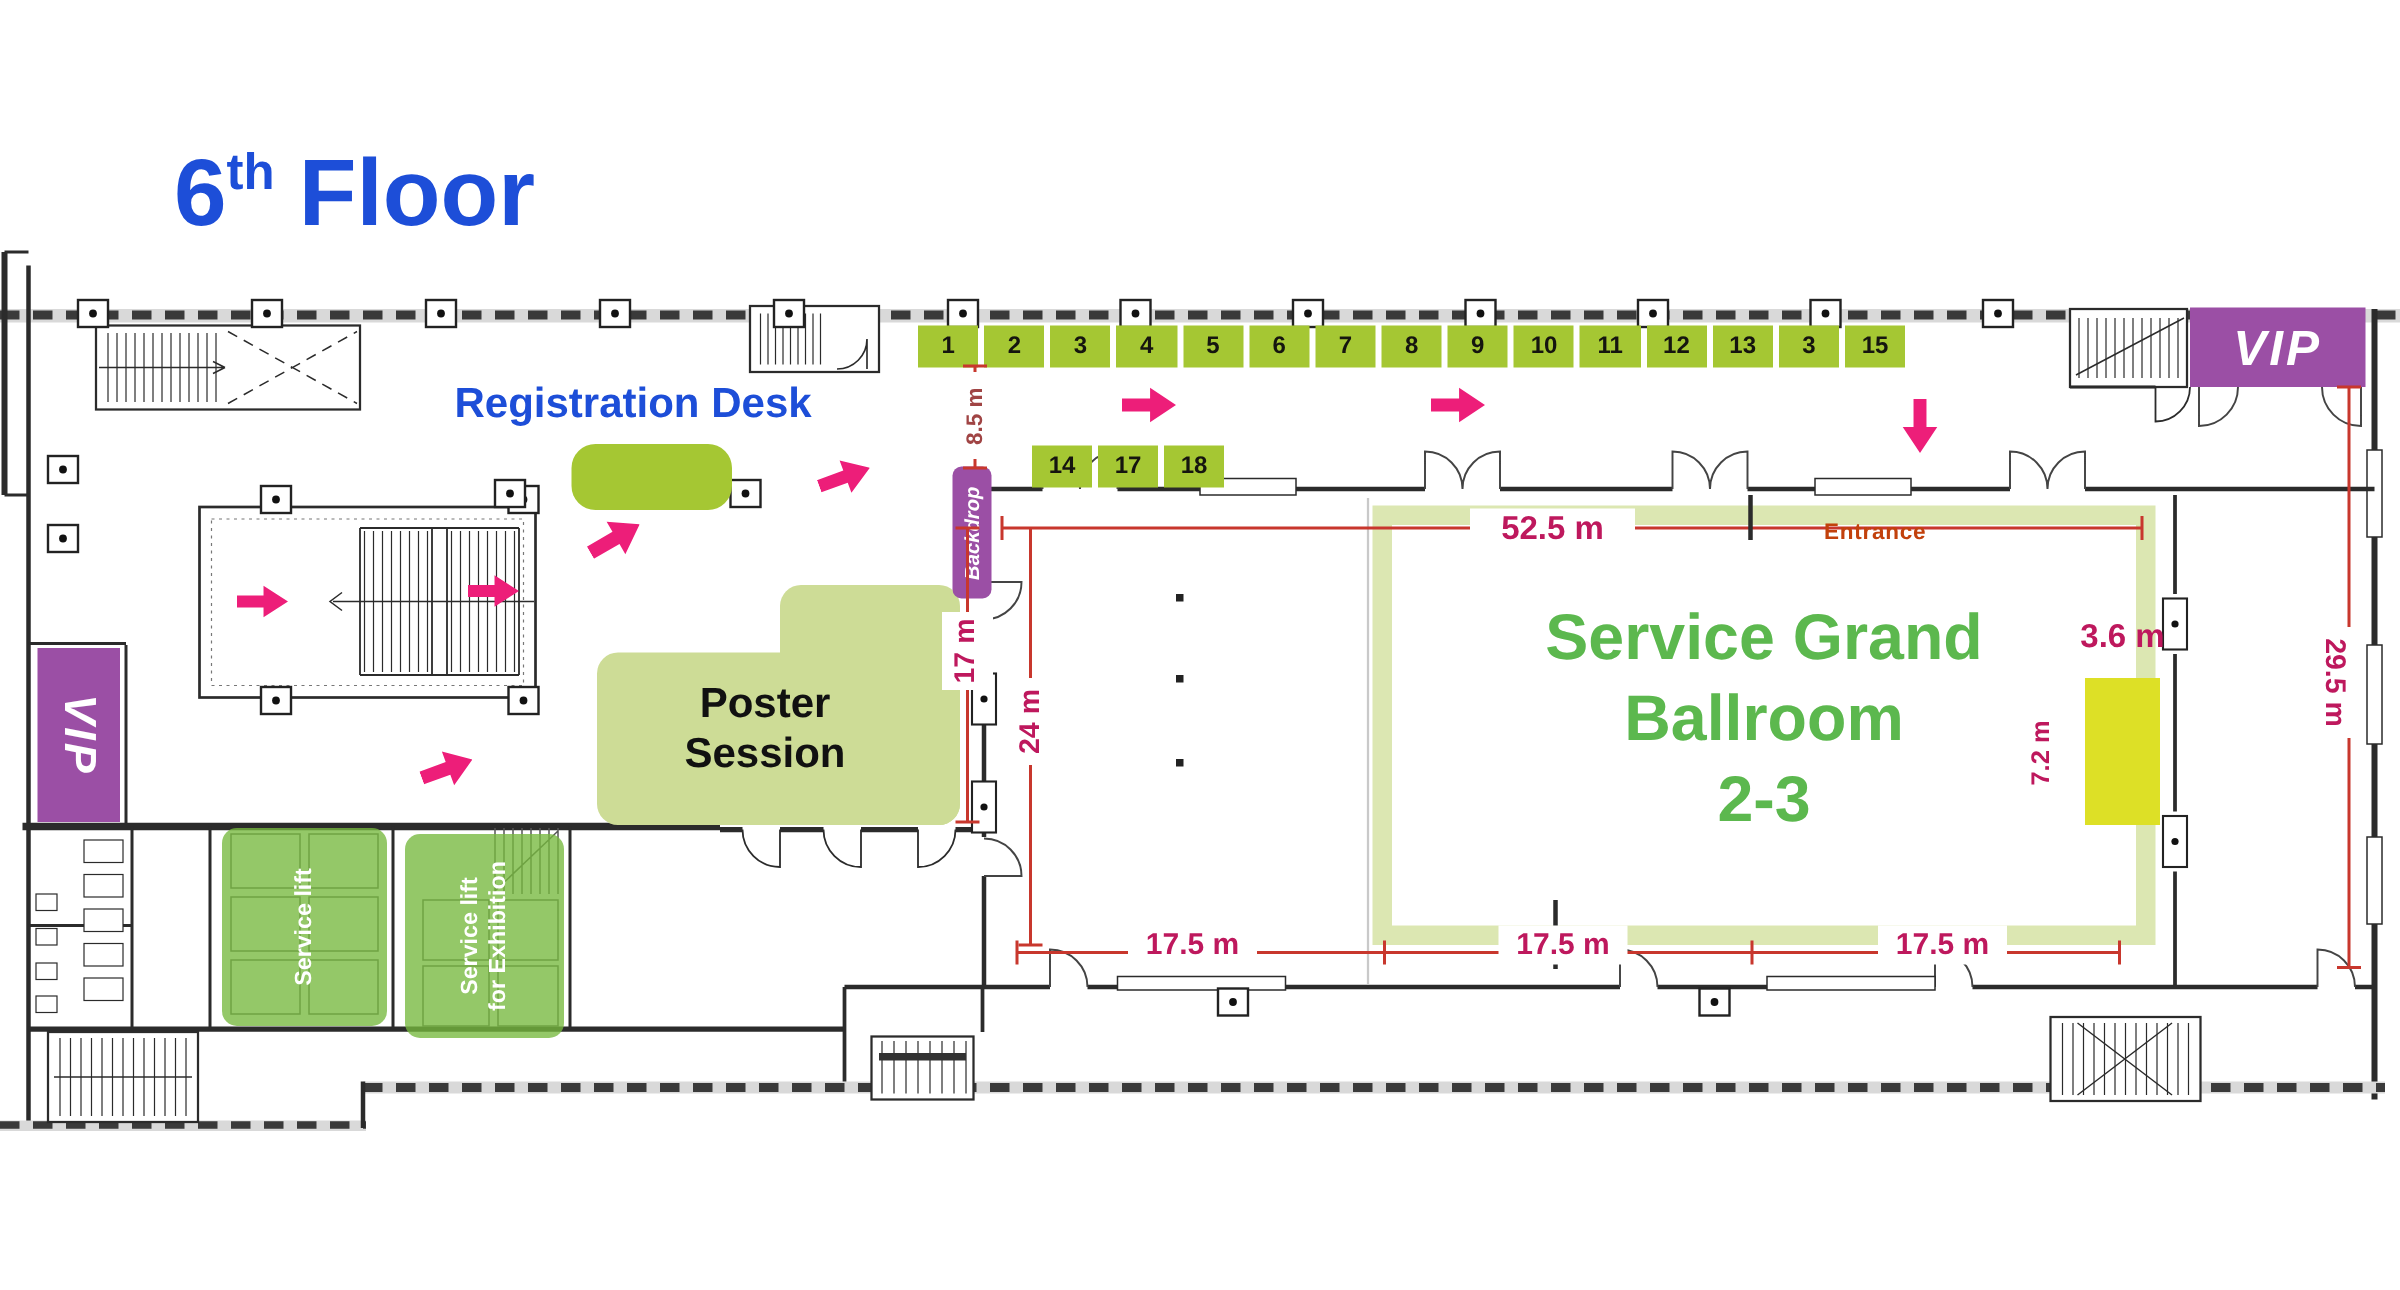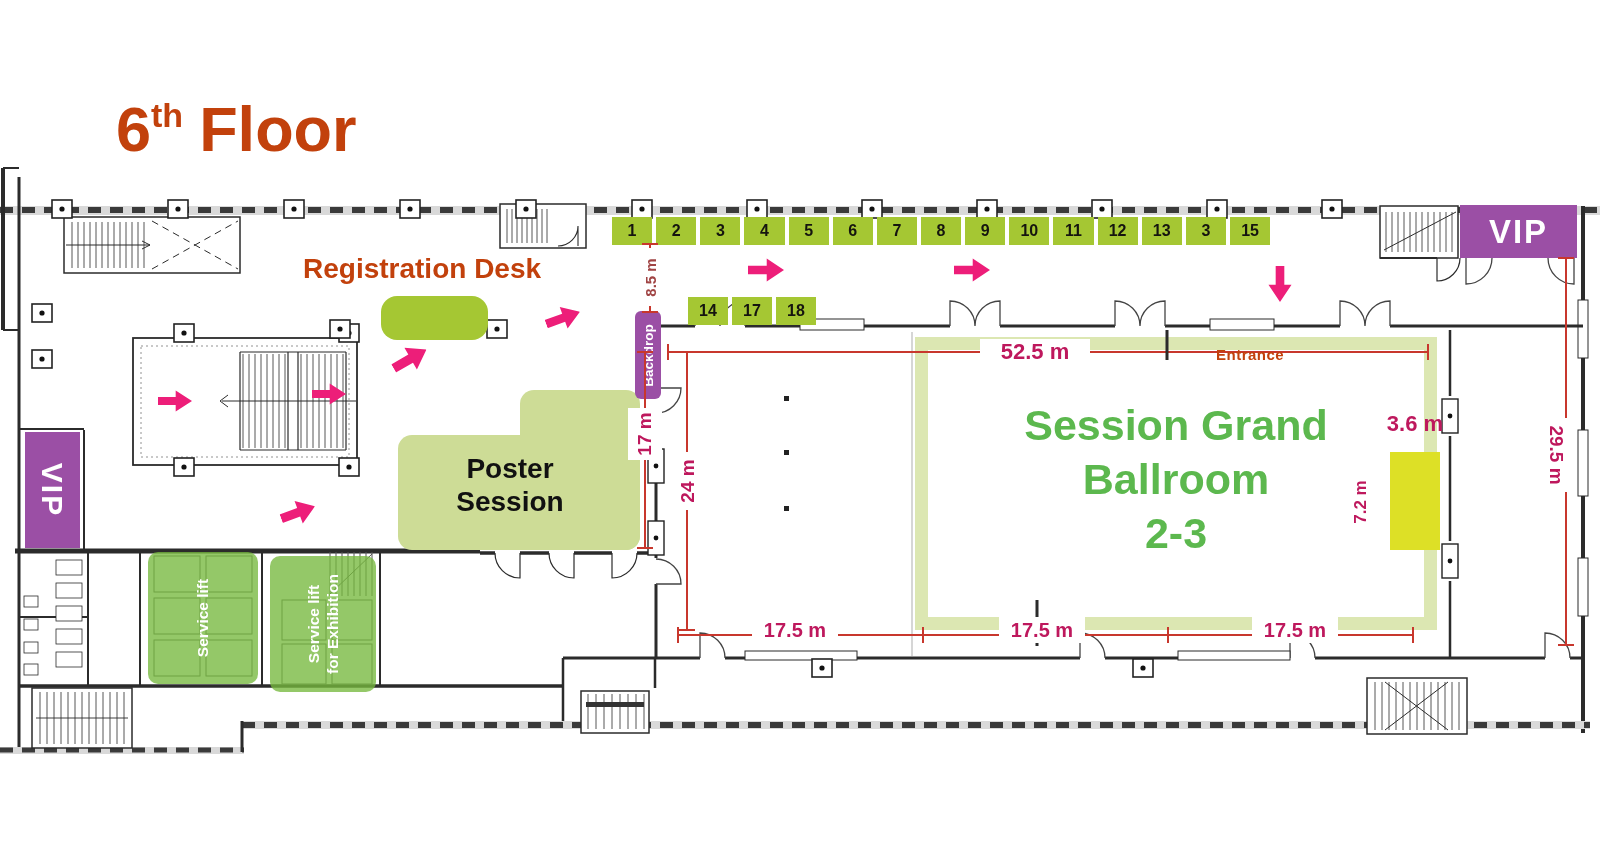--- a/index.html
+++ b/index.html
@@ -1,25 +1,25 @@
 <!DOCTYPE html>
 <html><head>
 <meta charset="utf-8">
 <style>
   html,body{margin:0;padding:0;background:#fff;}
   #canvas{position:relative;width:1600px;height:860px;background:#fff;overflow:hidden;
           font-family:"Liberation Sans",sans-serif;}
   #canvas svg{position:absolute;left:0;top:0;pointer-events:none;}
   .abs{position:absolute;box-sizing:border-box;}
   .flexc{display:flex;align-items:center;justify-content:center;}
-  .purple-t{color:#c2410c;font-weight:800;}
+  .purple-t{color:#1d4ed8;font-weight:800;}
   .booth{flex:1;background:#a5c733;color:#15150f;font-weight:600;font-size:16px;
          display:flex;align-items:center;justify-content:center;}
   .booth-row{position:absolute;display:flex;gap:4px;}
-  .pbox{background:#9b4fa5;color:#fff;font-weight:800;}
+  .pbox{background:#9b4fa5;color:#fff;font-weight:800;font-style:italic;}
   .vtext span{transform:rotate(-90deg);white-space:nowrap;display:block;}
   .vtext-cw span{transform:rotate(90deg);white-space:nowrap;display:block;}
   .lift{background:rgba(118,184,62,0.78);border-radius:10px;color:#fff;font-weight:700;}
   .dim{font-weight:700;color:#be185d;}
   .dimbg{background:#fff;}
   .arrow{position:absolute;background:#ed1e79;
          clip-path:polygon(0 32%,52% 32%,52% 2%,100% 50%,52% 98%,52% 68%,0 68%);}
 </style>
 </head>
 <body>
@@ -269,21 +269,21 @@
 
 
   <div class="abs purple-t" style="left:303px;top:253px;font-size:28px;">Registration Desk</div>
 
   <div class="abs" style="left:395px;top:452px;width:230px;text-align:center;font-size:28px;font-weight:800;color:#111;line-height:33px;">
     <div>Poster</div>
     <div>Session</div>
   </div>
 
   <div class="abs" style="left:929px;top:398px;width:494px;text-align:center;color:#5cb84e;font-weight:800;font-size:43px;line-height:54px;">
-    <div>Session Grand</div>
+    <div>Service Grand</div>
     <div>Ballroom</div>
     <div>2-3</div>
   </div>
 
   <div class="abs" style="left:1216px;top:346px;font-size:15px;font-weight:800;color:#c2410c;letter-spacing:0.5px;">Entrance</div>
 
   <div class="abs dim dimbg flexc" style="left:980px;top:339px;width:110px;height:26px;font-size:22px;">52.5 m</div>
 
   <div class="abs dim dimbg flexc vtext" style="left:628px;top:408px;width:34px;height:52px;font-size:19px;">
     <span>17 m</span>

